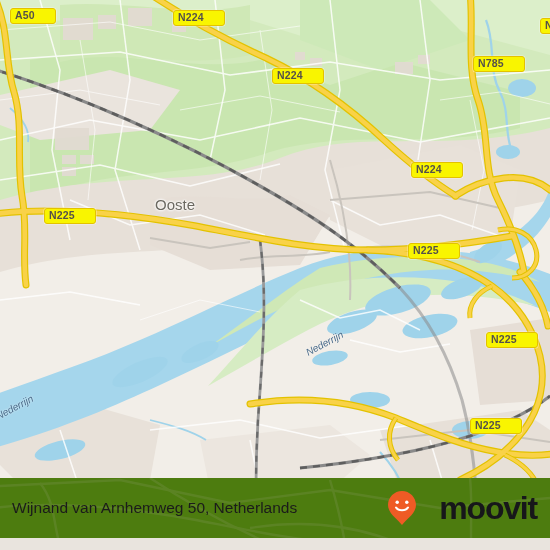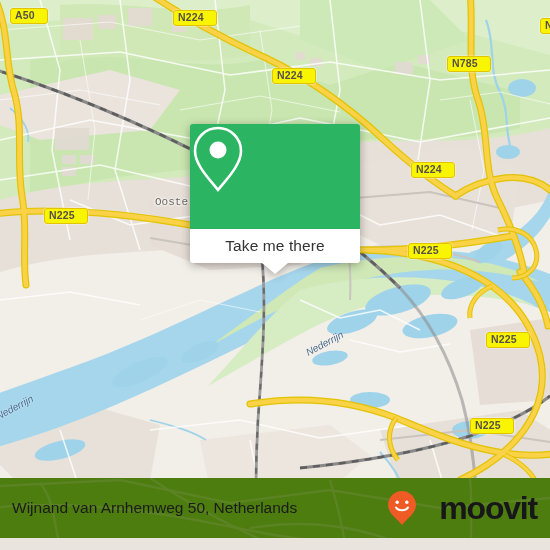--- a/index.html
+++ b/index.html
@@ -12,29 +12,29 @@
 
   .shield{
     position:absolute;
     background:#f9f500;
     border:1.5px solid #e3c200;
     border-radius:3px;
     color:#55514a;
     font-size:10.5px;
     font-weight:bold;
     letter-spacing:.2px;
-    padding:1px 12px 2px 4px;
+    padding:1px 20px 2px 4px;
     line-height:11px;
     white-space:nowrap;
     font-family:"Liberation Sans",sans-serif;
     box-shadow:0 0 0 .5px rgba(255,255,255,.5);
   }
   .placelbl{
-    position:absolute;color:#6b6860;font-size:11px;white-space:nowrap;
-    text-shadow:0 0 3px #fff,0 0 3px #fff,0 0 2px #fff;font-family:Liberation Mono, monospace;
+    position:absolute;color:#6b6860;font-size:15px;white-space:nowrap;
+    text-shadow:0 0 3px #fff,0 0 3px #fff,0 0 2px #fff;font-family:Liberation Sans, sans-serif;
   }
   .riverlbl{
     position:absolute;color:#4a6b8a;font-size:10px;white-space:nowrap;font-style:italic;
     text-shadow:0 0 2px rgba(255,255,255,.85);font-family:"Liberation Sans",sans-serif;
   }
 
   
   .callout{position:absolute;left:190px;top:124px;width:170px;filter:drop-shadow(0 2px 5px rgba(0,0,0,.32));}
   .callout-top{background:#2bb563;height:105px;border-radius:3px 3px 0 0;display:flex;align-items:center;justify-content:center;}
   .callout-bot{background:#fff;height:34px;border-radius:0 0 3px 3px;display:flex;align-items:center;justify-content:center;}
@@ -216,45 +216,33 @@
           <path d="M492,286 C478,292 468,304 470,318"></path>
           <path d="M396,418 C386,432 388,448 398,460"></path>
           <path d="M505,455 C520,462 532,472 538,486"></path>
         </g>
       </g>
     </svg>
 
     <div class="shield" style="left:10px;top:8px">A50</div>
     <div class="shield" style="left:173px;top:10px">N224</div>
     <div class="shield" style="left:272px;top:68px">N224</div>
-    <div class="shield" style="left:447px;top:56px">N785</div>
+    <div class="shield" style="left:473px;top:56px">N785</div>
     <div class="shield" style="left:411px;top:162px">N224</div>
     <div class="shield" style="left:44px;top:208px">N225</div>
     <div class="shield" style="left:408px;top:243px">N225</div>
     <div class="shield" style="left:486px;top:332px">N225</div>
     <div class="shield" style="left:470px;top:418px">N225</div>
     <div class="shield" style="left:540px;top:18px">N</div>
 
     <div class="placelbl" style="left:155px;top:196px">Ooste</div>
 
     <div class="riverlbl" style="left:304px;top:348px;transform:rotate(-28deg);transform-origin:0 0;">Nederrijn</div>
     <div class="riverlbl" style="left:-6px;top:412px;transform:rotate(-28deg);transform-origin:0 0;">Nederrijn</div>
 
-    <div class="callout">
-      <div class="callout-top">
-        <svg width="56" height="70" viewBox="0 0 56 70">
-          <path d="M28 4 C15.3 4 5 14.3 5 27 C5 41 20 56 28 66 C36 56 51 41 51 27 C51 14.3 40.7 4 28 4 Z" fill="none" stroke="#ffffff" stroke-width="2.6"></path>
-          <circle cx="28" cy="26" r="8.5" fill="#ffffff"></circle>
-        </svg>
-      </div>
-      <div class="callout-bot">
-        <span class="callout-label">Take me there</span>
-      </div>
-      <div class="callout-tip"></div>
-    </div>
 
   </div>
 
   <div class="footer">
     <svg class="footer-wm" width="550" height="550" viewBox="0 0 550 550">
       <g stroke="#b9b4ad" stroke-width="2.4" fill="none">
         <path d="M-6,520 C60,512 130,520 196,532 C258,544 312,556 370,556"></path>
         <path d="M150,490 C186,514 226,536 266,554"></path>
         <path d="M470,490 C474,528 466,566 478,600"></path>
         <path d="M40,495 C60,520 50,548 70,580"></path>

